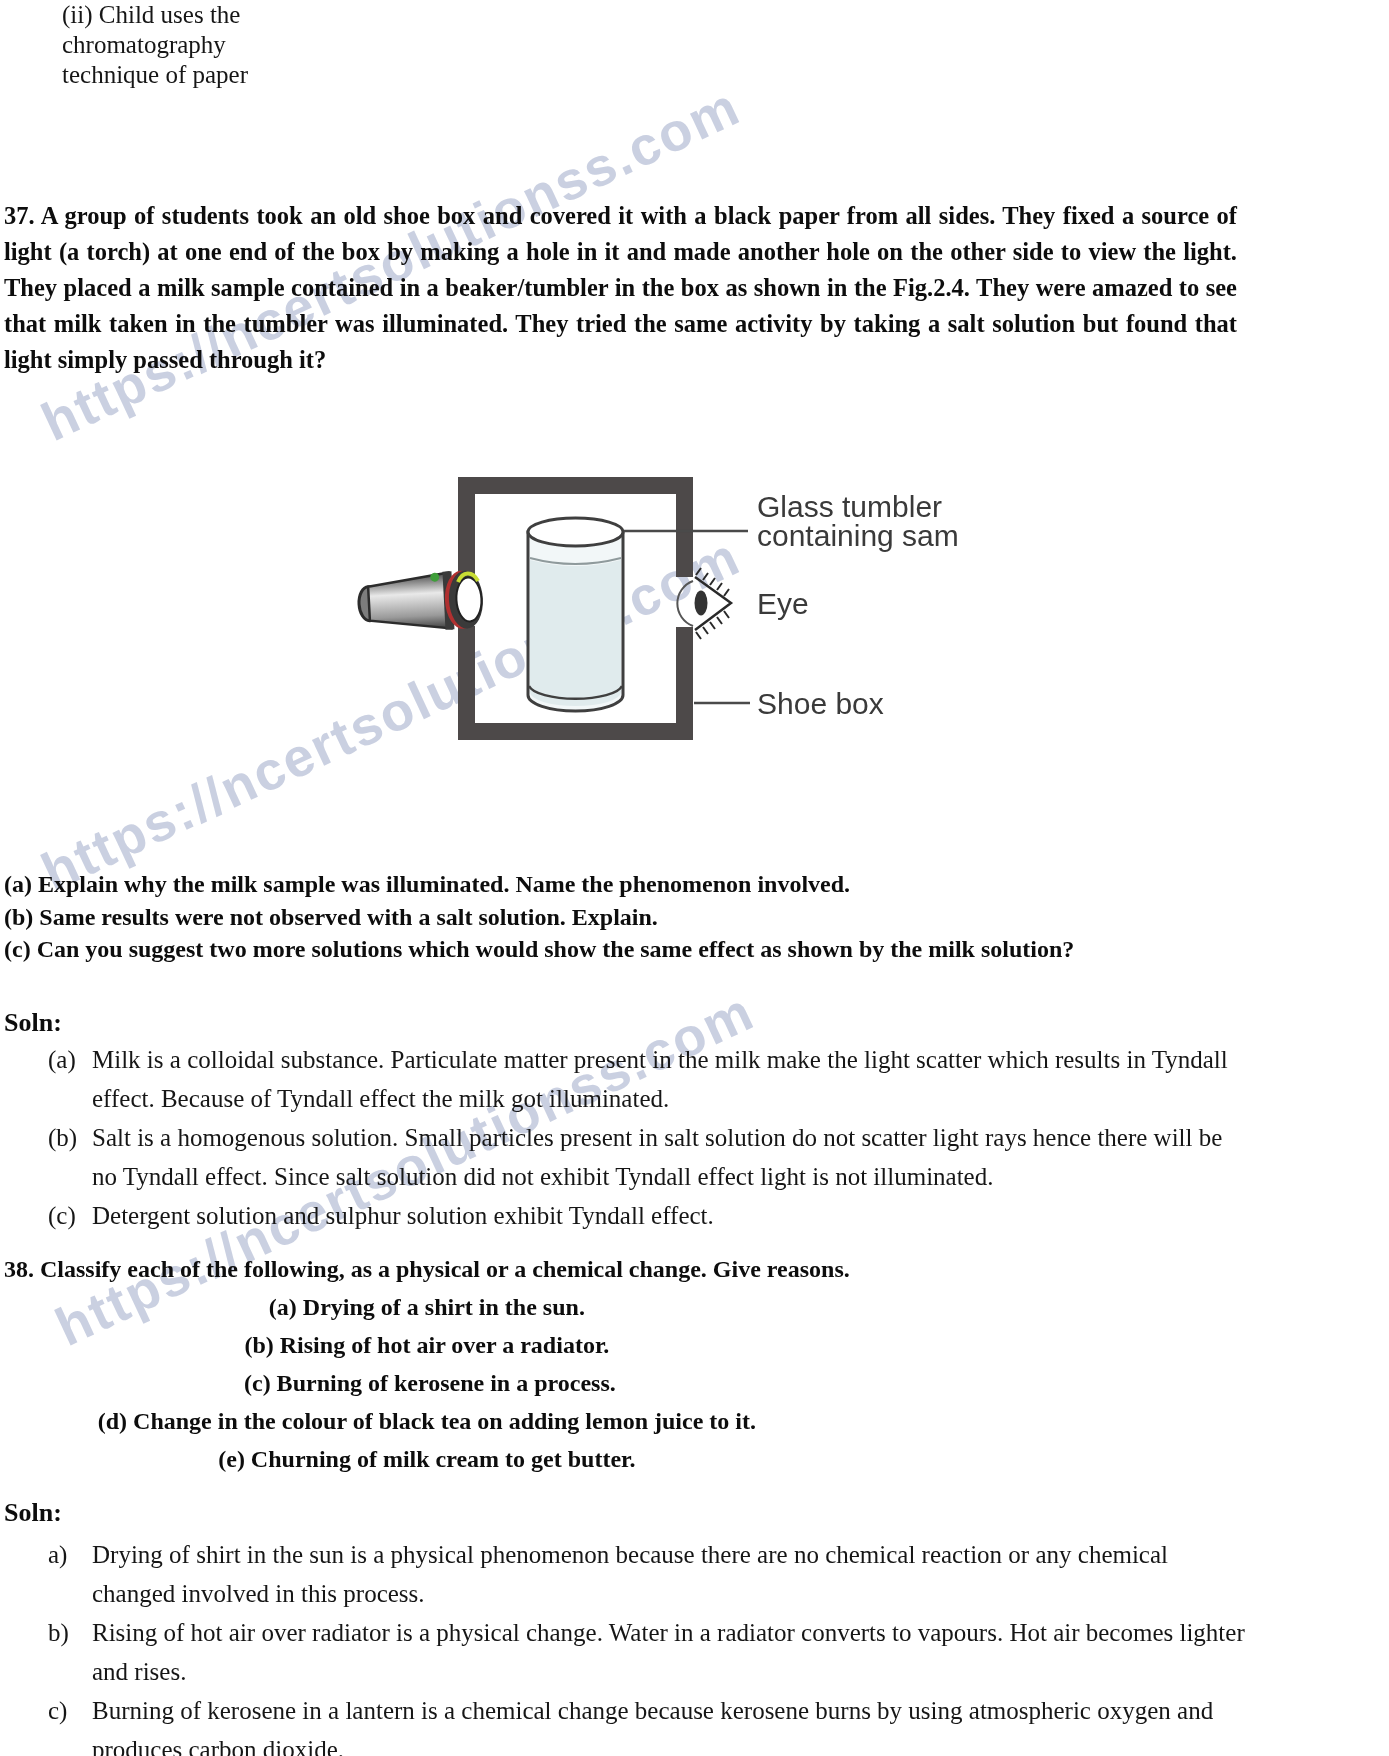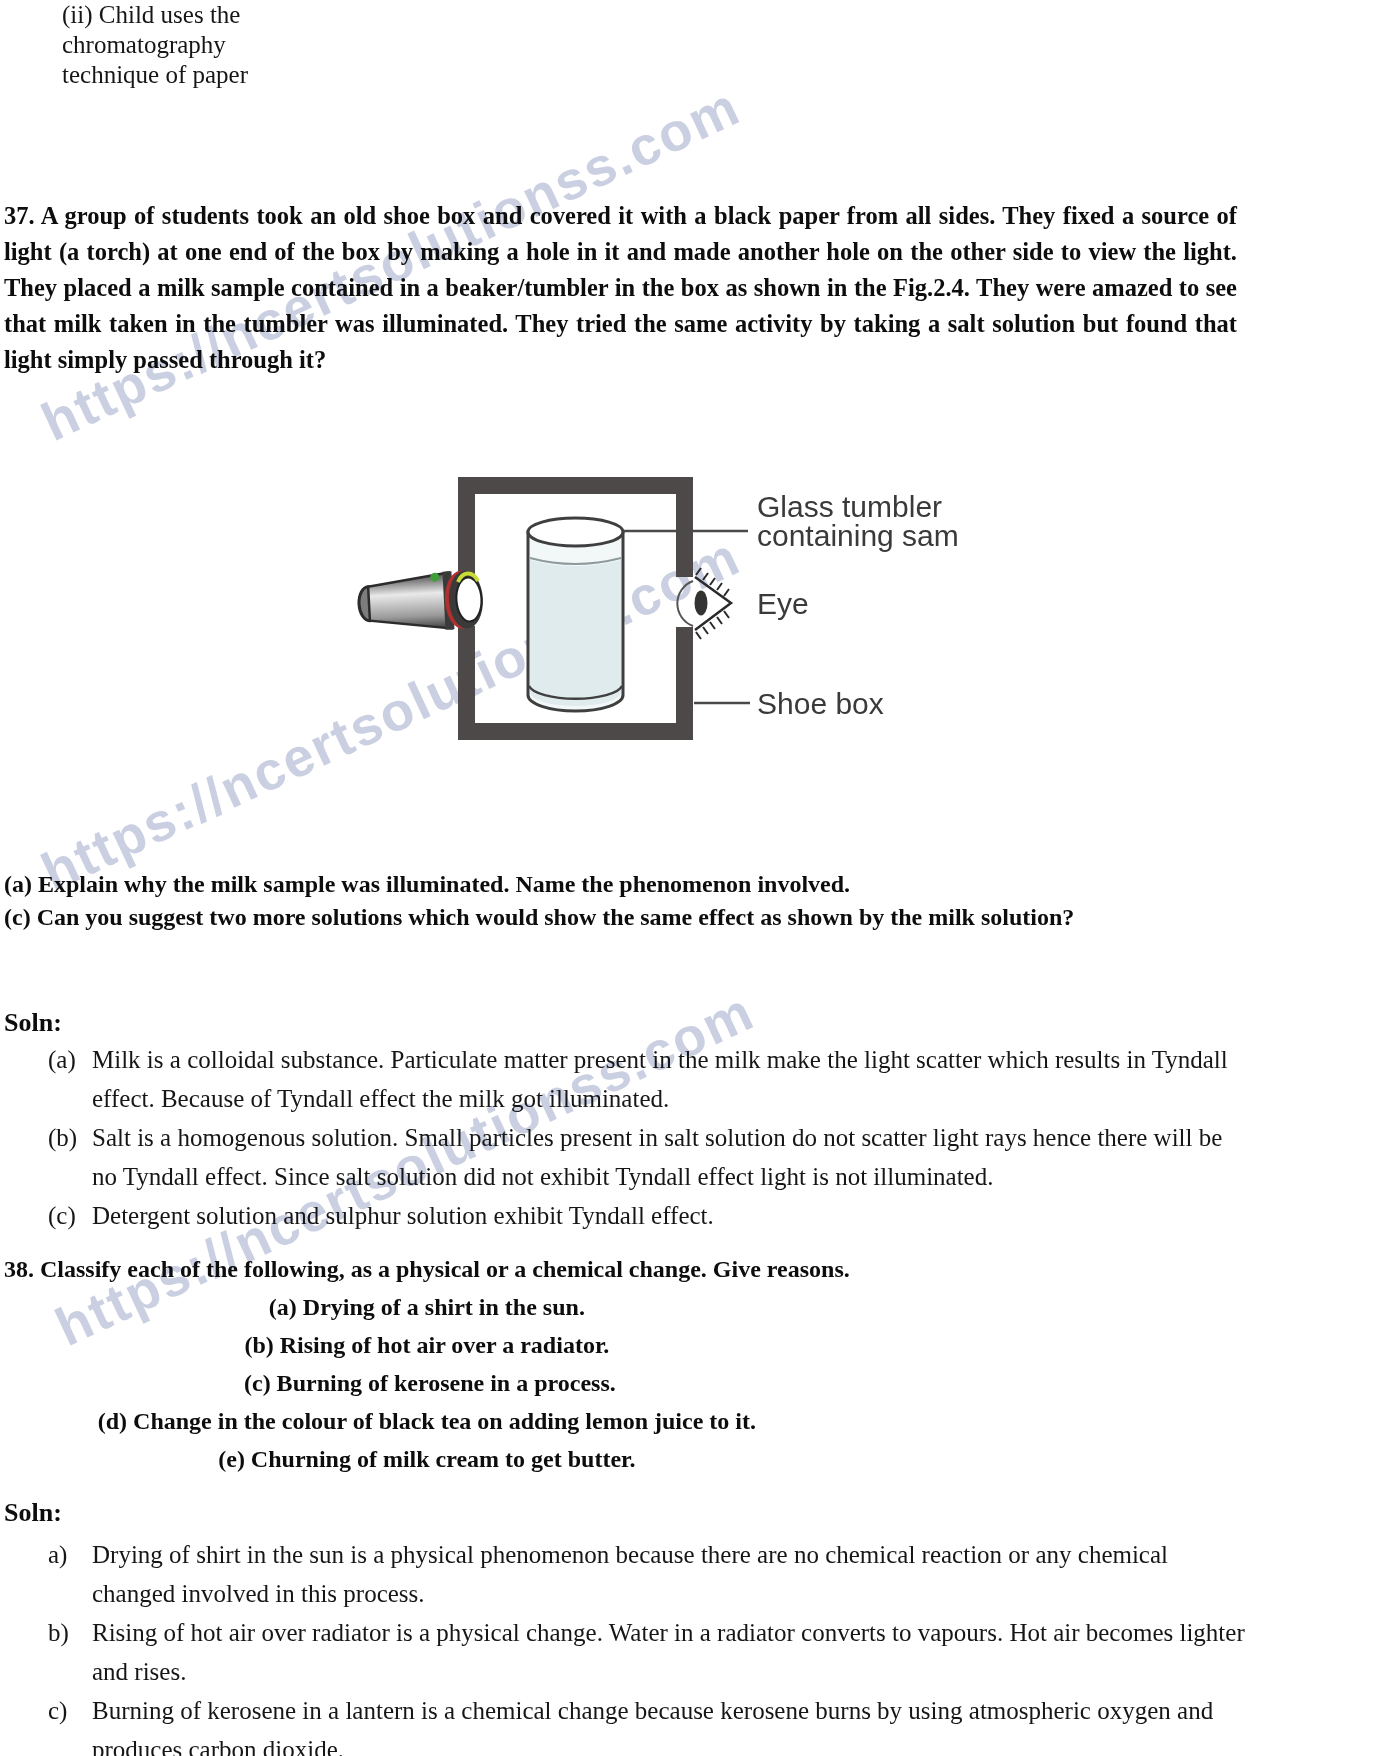--- a/index.html
+++ b/index.html
@@ -111,20 +111,21 @@
     <line x1="694" y1="703" x2="750" y2="703" stroke="#4a4a4a" stroke-width="2.5"></line>
 
     <text class="fig-label" x="757" y="517" font-size="30">Glass tumbler</text>
     <text class="fig-label" x="757" y="546" font-size="30">containing sample</text>
     <text class="fig-label" x="757" y="614" font-size="30">Eye</text>
     <text class="fig-label" x="757" y="714" font-size="30">Shoe box</text>
   </svg>
 
   <div class="layer parts">
     <div>(a) Explain why the milk sample was illuminated. Name the phenomenon involved.</div>
+    <div>(b) Same results were not observed with a salt solution. Explain.</div>
     <div>(c) Can you suggest two more solutions which would show the same effect as shown by the milk solution?</div>
   </div>
 
   <div class="layer soln-h">Soln:</div>
   <div class="layer slist slist1">
     <div class="sitem">
       <span class="lbl">(a)</span>
       <span>Milk is a colloidal substance. Particulate matter present in the milk make the light scatter which results in Tyndall effect. Because of Tyndall effect the milk got illuminated.</span>
     </div>
     <div class="sitem">

